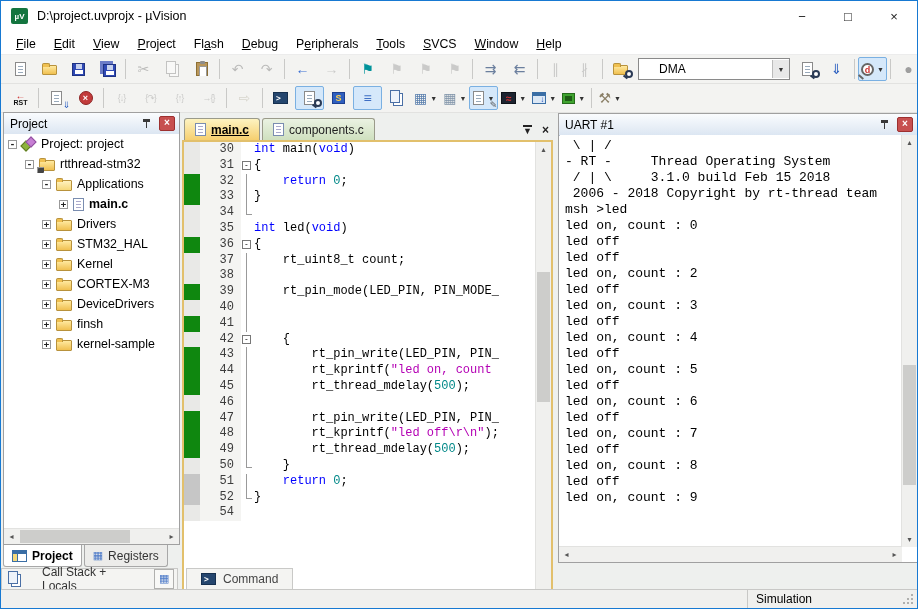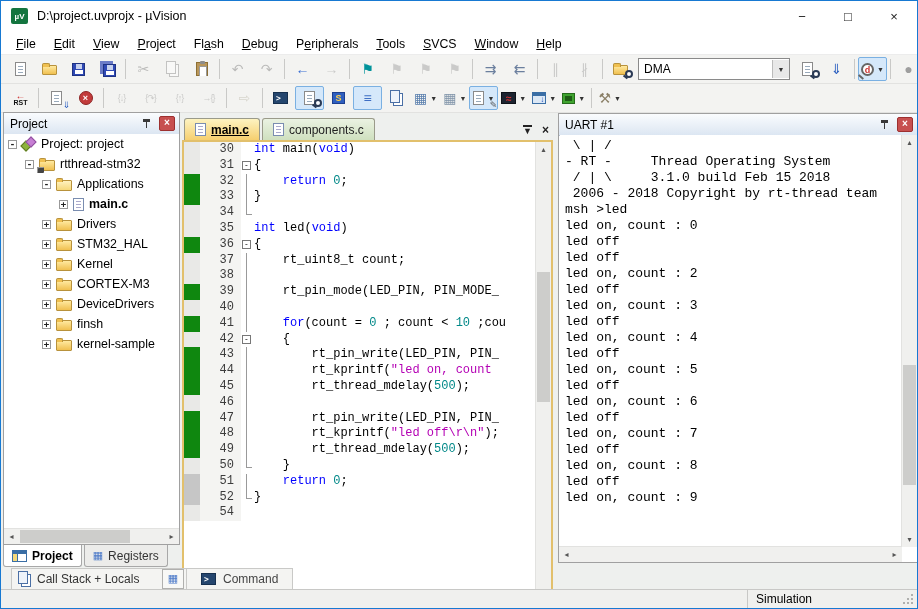--- a/index.html
+++ b/index.html
@@ -21,21 +21,21 @@
   .tbtn{height:22px;min-width:23px;padding:0 2px;display:flex;align-items:center;justify-content:center;
         border:1px solid transparent;border-radius:2px;position:relative;flex:none}
   .tbtn.hl{background:#d5e8fa;border-color:#7ab0e2}
   .tbtn.dis{opacity:.45;filter:grayscale(.8)}
   .tsep{width:1px;height:20px;background:#c9c9c7;margin:0 3px;flex:none}
   .caret{font-size:7px;color:#333;margin-left:3px}
   .gly{font-size:14px;line-height:1}
   .gly.sm{font-size:9px;letter-spacing:-1px}
   .ov{position:absolute;right:0;bottom:-1px;font-size:9px;line-height:1}
   .tcombo{width:150px;height:20px;background:#fff;border:1px solid #8a8a8a;display:flex;align-items:center;margin:0 3px;flex:none}
-  .tcombo-v{flex:1;padding-left:5px;font-size:12px}
+  .tcombo-v{flex:1;padding-left:20px;font-size:12px}
   .tcombo-b{width:16px;height:18px;background:#e8e8e8;border-left:1px solid #bbb;display:flex;align-items:center;justify-content:center;font-size:7px;color:#333}
   
   .sh{position:relative;display:block;flex:none;box-sizing:border-box}
   .sh-page{width:11px;height:14px;background:#fff;border:1px solid #8a8a8a}
   .sh-page::after{content:"";position:absolute;left:2px;top:3px;right:2px;height:1px;background:#9ab;box-shadow:0 3px 0 #9ab,0 6px 0 #9ab}
   .sh-page2{width:10px;height:13px;background:#fff;border:1px solid #8a8a8a;box-shadow:3px 3px 0 -1px #fff,3px 3px 0 0 #8a8a8a;margin:-2px 3px 2px 0}
   .sh-page2c{width:10px;height:13px;background:#eef3fa;border:1px solid #4a6fa5;box-shadow:3px 3px 0 -1px #fff,3px 3px 0 0 #4a6fa5;margin:-2px 3px 2px 0}
   .sh-folder{width:15px;height:10px;background:linear-gradient(#ffe9a0,#f0c050);border:1px solid #b8923c;border-radius:1px;margin-top:2px}
   .sh-folder::before{content:"";position:absolute;top:-3px;left:-1px;width:6px;height:3px;background:#f0c050;border:1px solid #b8923c;border-bottom:none;border-radius:2px 2px 0 0}
   .sh-disk,.sh-disk2{width:13px;height:13px;background:#2f49b5;border:1px solid #1f3383}
@@ -130,21 +130,21 @@
   .hthumb{position:absolute;top:1px;bottom:1px;background:#cdcdcb}
   .evsb{top:0;bottom:15px}
   .ehsb{right:15px}
   
   .uart-panel{left:557px;top:112px;width:360px;height:450px}
   .uarttext{position:absolute;left:1px;top:21px;right:15px;bottom:15px;overflow:hidden;padding:3px 0 0 5px;background:#fff}
   .uline{height:16px;font:13px/16px "Liberation Mono","DejaVu Sans Mono",monospace;white-space:pre}
   .uvsb{top:21px;bottom:15px}
   .uhsb{right:15px}
   
-  .dockbar{position:absolute;left:10px;top:567px;width:177px;height:22px;display:flex;align-items:center;gap:6px;
+  .dockbar{position:absolute;left:0;top:567px;width:177px;height:22px;display:flex;align-items:center;gap:21px;
            padding:0 3px 0 6px;background:#f4f4f2;border:1px solid #c9c9c7;box-sizing:border-box;color:#333}
   .gridbtn{margin-left:auto;width:20px;height:18px;border:1px solid #b0b0ae;background:#f8f8f6;color:#4a78c8;
            font-size:11px;text-align:center;line-height:16px}
   .ctab{position:absolute;left:185px;top:567px;height:22px;padding:0 14px;display:flex;align-items:center;gap:7px;
         background:#f4f4f2;border:1px solid #c9c9c7;color:#444;font-size:12px;box-sizing:border-box}
   .statusbar{position:absolute;left:0;right:0;bottom:0;height:18px;background:#f0f0ee;border-top:1px solid #c8c8c6;
              display:flex;align-items:flex-start;font-size:12px}
   .scell-fill{flex:1;height:100%}
   .scell-sim{width:150px;height:100%;border-left:1px solid #c8c8c6;display:flex;align-items:center;padding-left:8px;box-sizing:border-box}
   .grip{position:relative;width:20px;height:100%}
@@ -452,21 +452,21 @@
         <div class="crow"><span class="cmargin"></span><span class="cnum">31</span><span class="cfold"><span class="foldbox">-</span></span><span class="ccode"><span>{</span></span></div>
         <div class="crow"><span class="cmargin green"></span><span class="cnum">32</span><span class="cfold l"></span><span class="ccode"><span>    </span><span class="k">return</span><span> </span><span class="n">0</span><span>;</span></span></div>
         <div class="crow"><span class="cmargin green"></span><span class="cnum">33</span><span class="cfold l"></span><span class="ccode"><span>}</span></span></div>
         <div class="crow"><span class="cmargin"></span><span class="cnum">34</span><span class="cfold e"></span><span class="ccode"></span></div>
         <div class="crow"><span class="cmargin"></span><span class="cnum">35</span><span class="cfold"></span><span class="ccode"><span class="k">int</span><span> led(</span><span class="k">void</span><span>)</span></span></div>
         <div class="crow"><span class="cmargin green"></span><span class="cnum">36</span><span class="cfold"><span class="foldbox">-</span></span><span class="ccode"><span>{</span></span></div>
         <div class="crow"><span class="cmargin"></span><span class="cnum">37</span><span class="cfold l"></span><span class="ccode"><span>    rt_uint8_t count;</span></span></div>
         <div class="crow"><span class="cmargin"></span><span class="cnum">38</span><span class="cfold l"></span><span class="ccode"></span></div>
         <div class="crow"><span class="cmargin green"></span><span class="cnum">39</span><span class="cfold l"></span><span class="ccode"><span>    rt_pin_mode(LED_PIN, PIN_MODE_</span></span></div>
         <div class="crow"><span class="cmargin"></span><span class="cnum">40</span><span class="cfold l"></span><span class="ccode"></span></div>
-        <div class="crow"><span class="cmargin green"></span><span class="cnum">41</span><span class="cfold l"></span><span class="ccode"><span>    </span><span class="k">for</span><span>(count = </span><span class="n">0</span><span> ; count &lt; </span><span class="n">10</span><span> ;cou</span></span></div>
+        <div class="crow"><span class="cmargin green"></span><span class="cnum">41</span><span class="cfold l"></span></div>
         <div class="crow"><span class="cmargin"></span><span class="cnum">42</span><span class="cfold"><span class="foldbox">-</span></span><span class="ccode"><span>    {</span></span></div>
         <div class="crow"><span class="cmargin green"></span><span class="cnum">43</span><span class="cfold l"></span><span class="ccode"><span>        rt_pin_write(LED_PIN, PIN_</span></span></div>
         <div class="crow"><span class="cmargin green"></span><span class="cnum">44</span><span class="cfold l"></span><span class="ccode"><span>        rt_kprintf(</span><span class="s">"led on, count</span></span></div>
         <div class="crow"><span class="cmargin green"></span><span class="cnum">45</span><span class="cfold l"></span><span class="ccode"><span>        rt_thread_mdelay(</span><span class="n">500</span><span>);</span></span></div>
         <div class="crow"><span class="cmargin"></span><span class="cnum">46</span><span class="cfold l"></span><span class="ccode"></span></div>
         <div class="crow"><span class="cmargin green"></span><span class="cnum">47</span><span class="cfold l"></span><span class="ccode"><span>        rt_pin_write(LED_PIN, PIN_</span></span></div>
         <div class="crow"><span class="cmargin green"></span><span class="cnum">48</span><span class="cfold l"></span><span class="ccode"><span>        rt_kprintf(</span><span class="s">"led off\r\n"</span><span>);</span></span></div>
         <div class="crow"><span class="cmargin green"></span><span class="cnum">49</span><span class="cfold l"></span><span class="ccode"><span>        rt_thread_mdelay(</span><span class="n">500</span><span>);</span></span></div>
         <div class="crow"><span class="cmargin"></span><span class="cnum">50</span><span class="cfold e"></span><span class="ccode"><span>    }</span></span></div>
         <div class="crow"><span class="cmargin gray"></span><span class="cnum">51</span><span class="cfold l"></span><span class="ccode"><span>    </span><span class="k">return</span><span> </span><span class="n">0</span><span>;</span></span></div>

